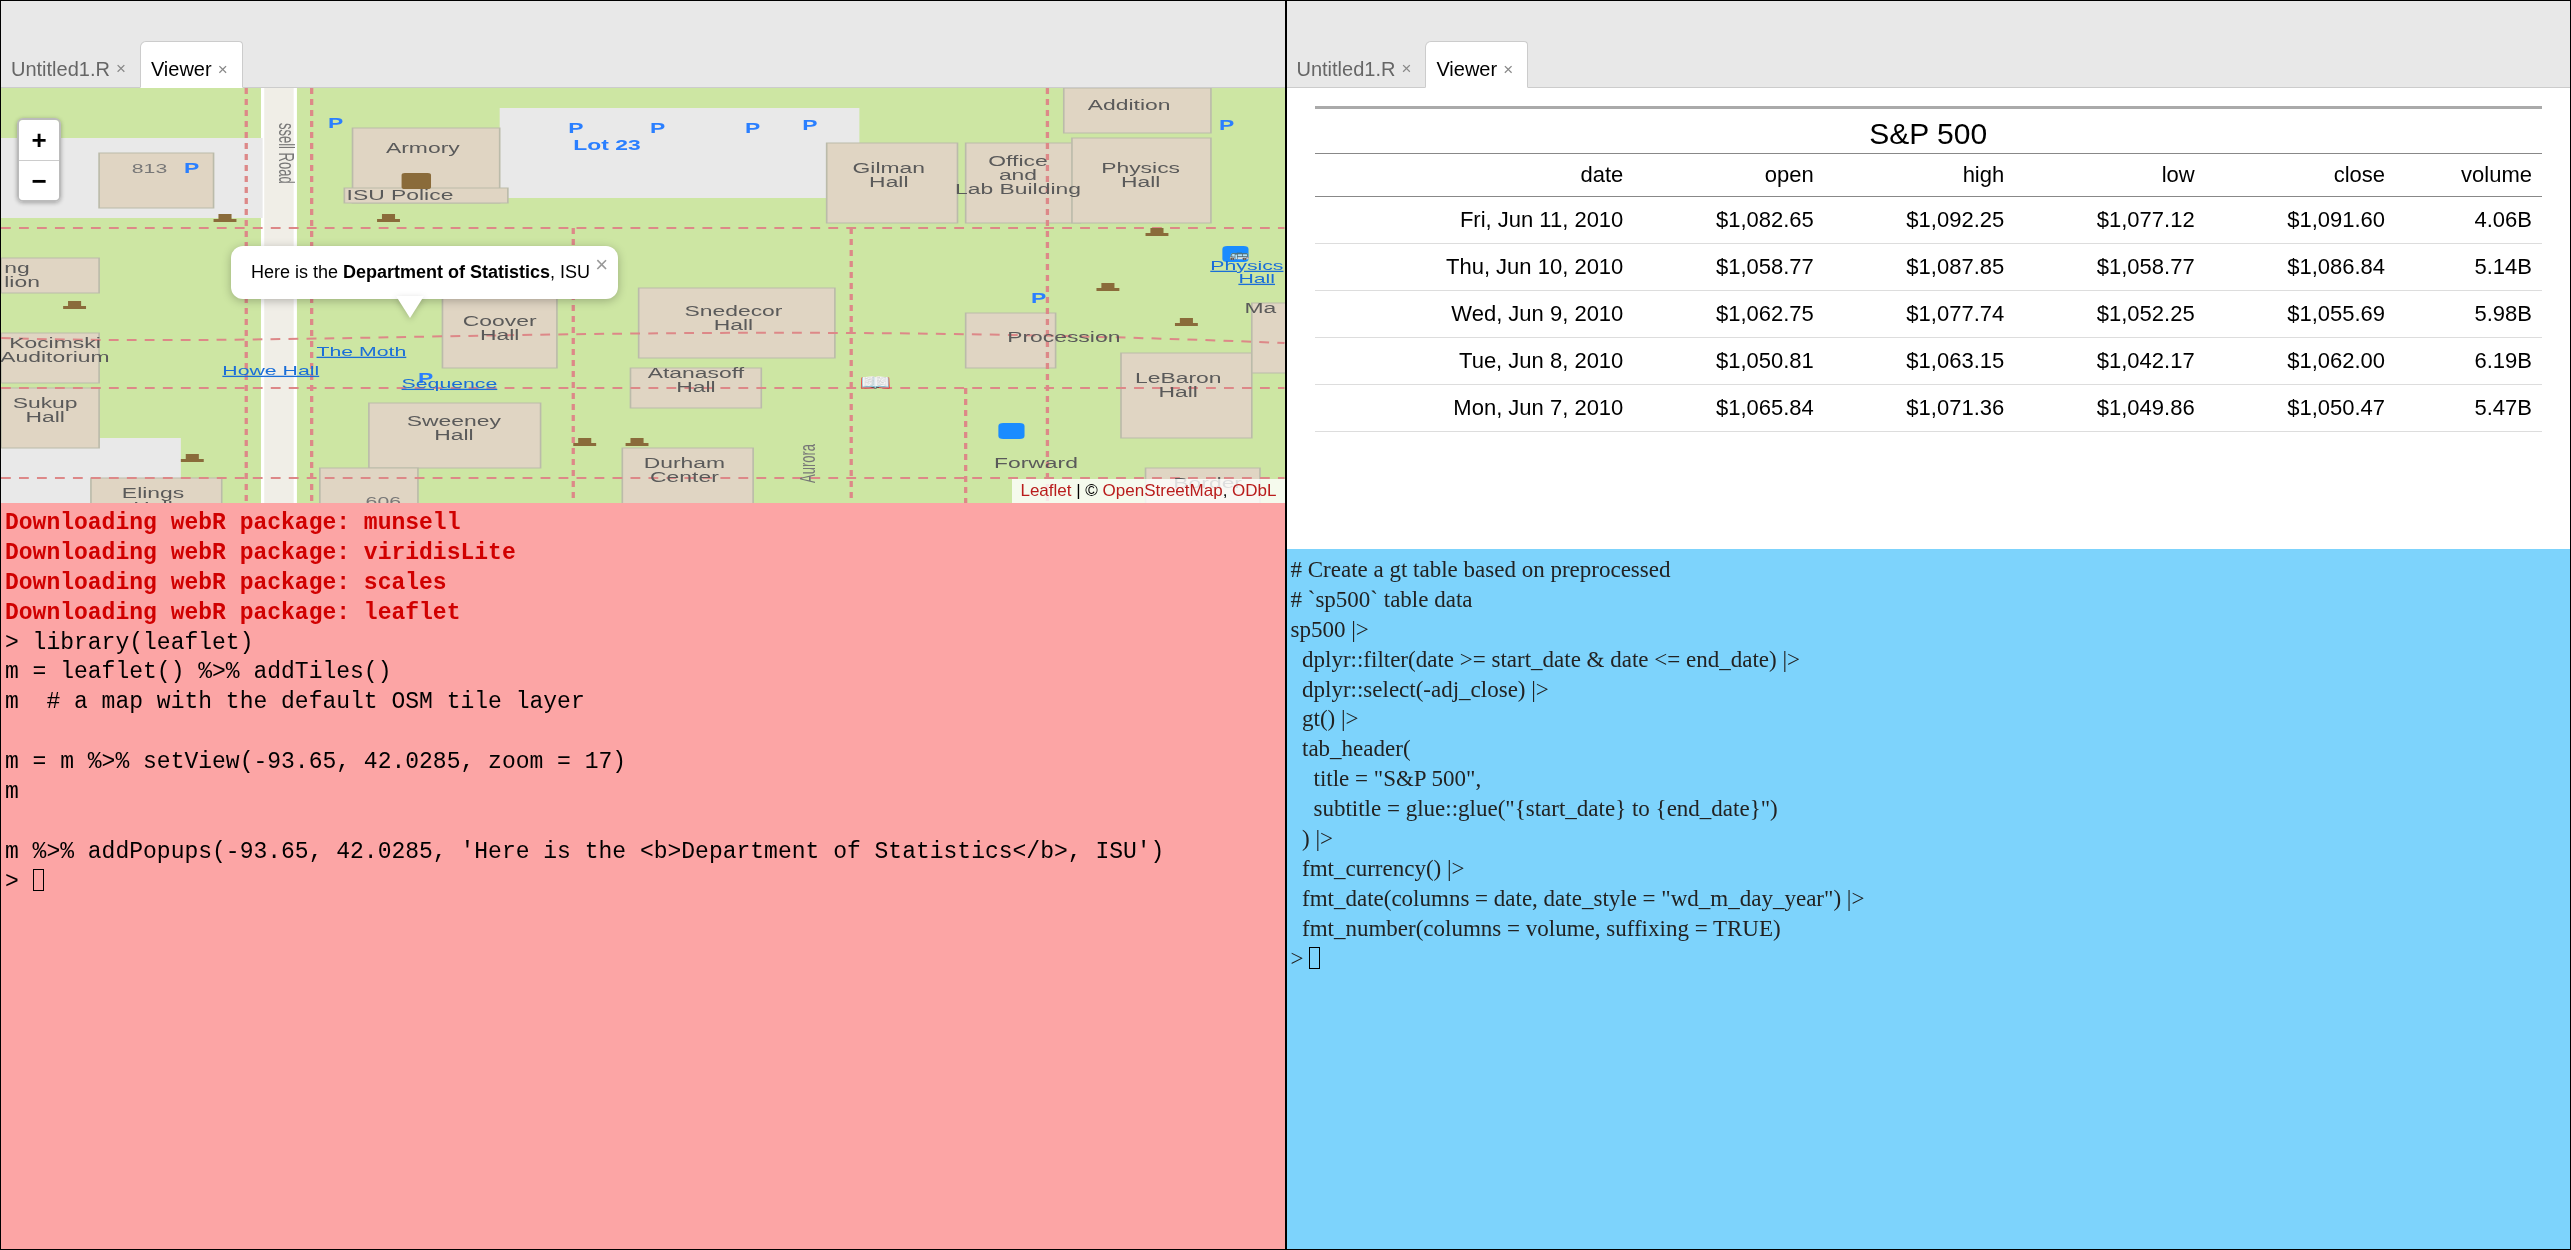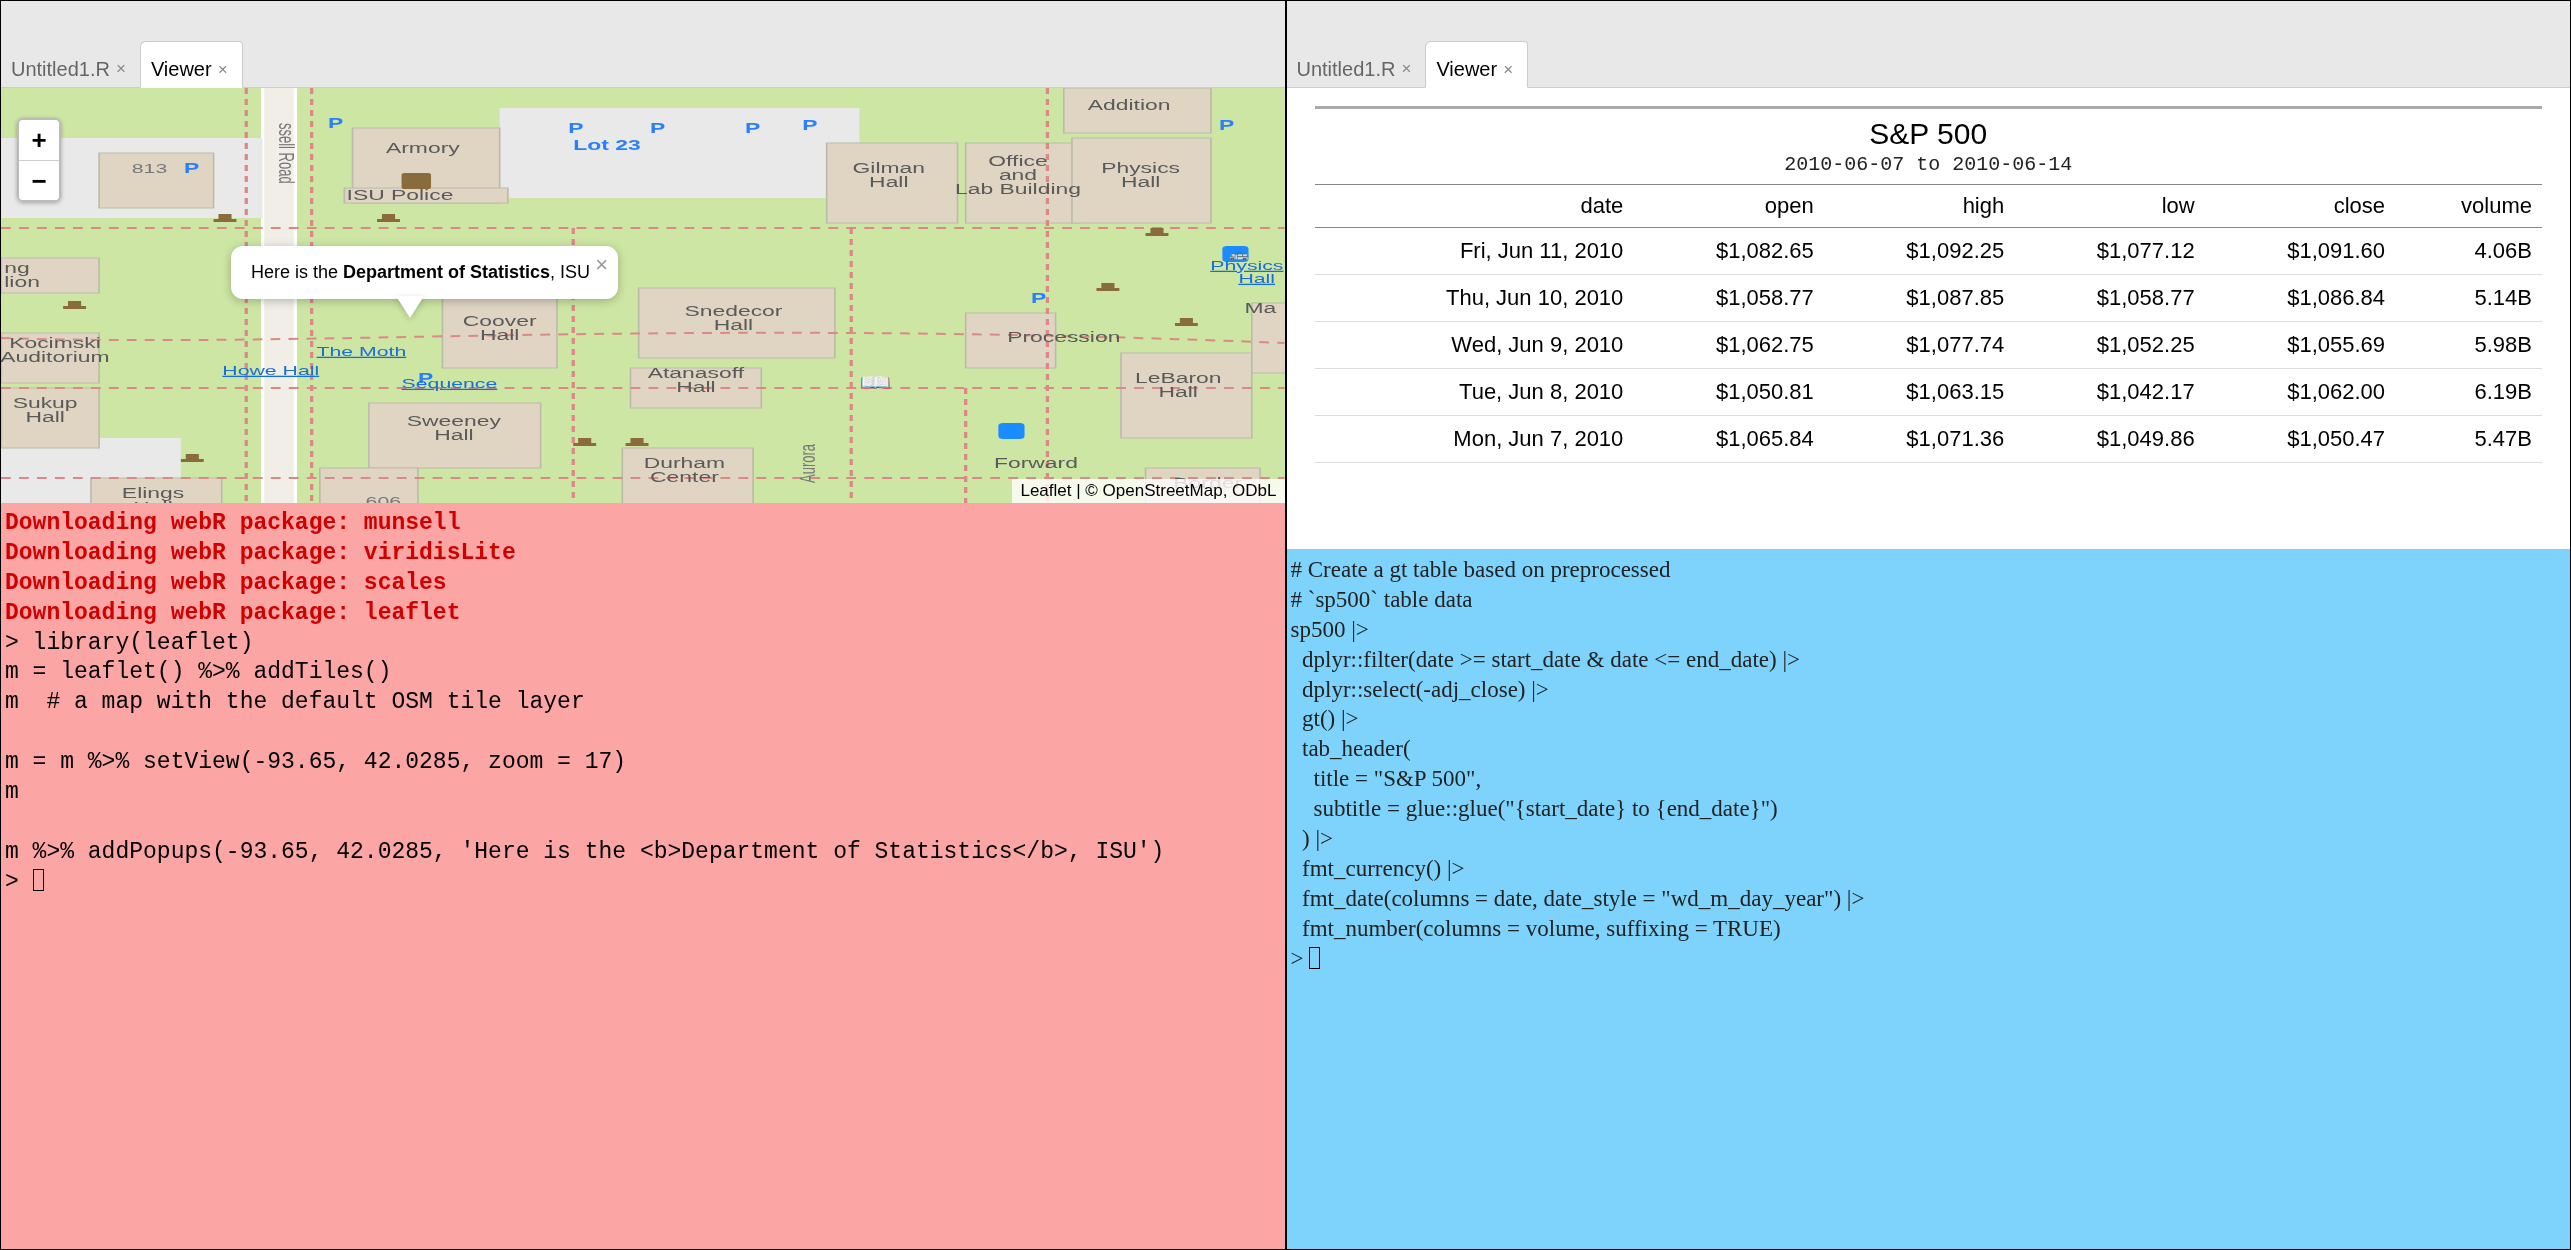--- a/index.html
+++ b/index.html
@@ -14,21 +14,21 @@
   
   .map { position: relative; height: 415px; background: #cde6a3; }
   .map-svg { position: absolute; inset: 0; width: 100%; height: 100%; }
   .zoom-ctl { position: absolute; left: 16px; top: 30px; display: flex; flex-direction: column; border: 2px solid #bbb; border-radius: 6px; overflow: hidden; z-index: 5; box-shadow: 0 1px 4px rgba(0,0,0,.3);}
   .zoom-ctl button { width: 40px; height: 40px; background: #fff; border: none; font-size: 26px; font-weight: bold; line-height: 1; cursor: pointer; }
   .zoom-ctl button + button { border-top: 1px solid #ccc; }
   .popup { position: absolute; left: 230px; top: 158px; background: #fff; border-radius: 12px; padding: 16px 28px 16px 20px; font-size: 18px; box-shadow: 0 2px 10px rgba(0,0,0,.25); z-index: 4;}
   .popup .x { position: absolute; right: 10px; top: 6px; color: #999; font-size: 22px; cursor: pointer; }
   .popup-tail { position: absolute; left: 395px; top: 208px; width: 0; height: 0; border-left: 14px solid transparent; border-right: 14px solid transparent; border-top: 22px solid #fff; z-index: 4; filter: drop-shadow(0 2px 3px rgba(0,0,0,.2));}
   .attrib { position: absolute; right: 0; bottom: 0; background: rgba(255,255,255,.8); padding: 2px 8px; font-size: 17px; z-index: 5;}
-  .attrib a { color: #000000; text-decoration: none; }
+  .attrib a { color: #b91c1c; text-decoration: none; }
   .map text { font-family: Arial, sans-serif; }
   .bname { font-size: 14px; fill: #5a5a5a; }
   .roadname { font-size: 13px; fill: #777; }
   .linkblue { font-size: 13px; fill: #1a6ed8; text-decoration: underline; }
   .plabel { font-size: 14px; fill: #2a7fff; font-weight: bold; }
   .bld { fill: #e0d5c3; stroke: #bba; stroke-width: 1; }
   .road-main { stroke: #fff; stroke-width: 22; fill: none; }
   .road-inner { stroke: #f0eee7; stroke-width: 18; fill: none; }
   .path-red { stroke: #d88; stroke-width: 2; stroke-dasharray: 6 5; fill: none; }
   
@@ -218,21 +218,20 @@
     <div class="tab active">
       <span>Viewer</span>
       <span class="close">×</span>
     </div>
   </div>
 
   <div class="viewer-top">
     <div class="table-wrap">
       <div class="tbl-rule-top"></div>
       <div class="tbl-title">S&amp;P 500</div>
-      <div class="tbl-sub">2010-06-07 to 2010-06-14</div>
       <table class="sp">
         <thead>
             <tr id="sp-head">
               <th>date</th>
               <th>open</th>
               <th>high</th>
               <th>low</th>
               <th>close</th>
               <th>volume</th>
             </tr>

